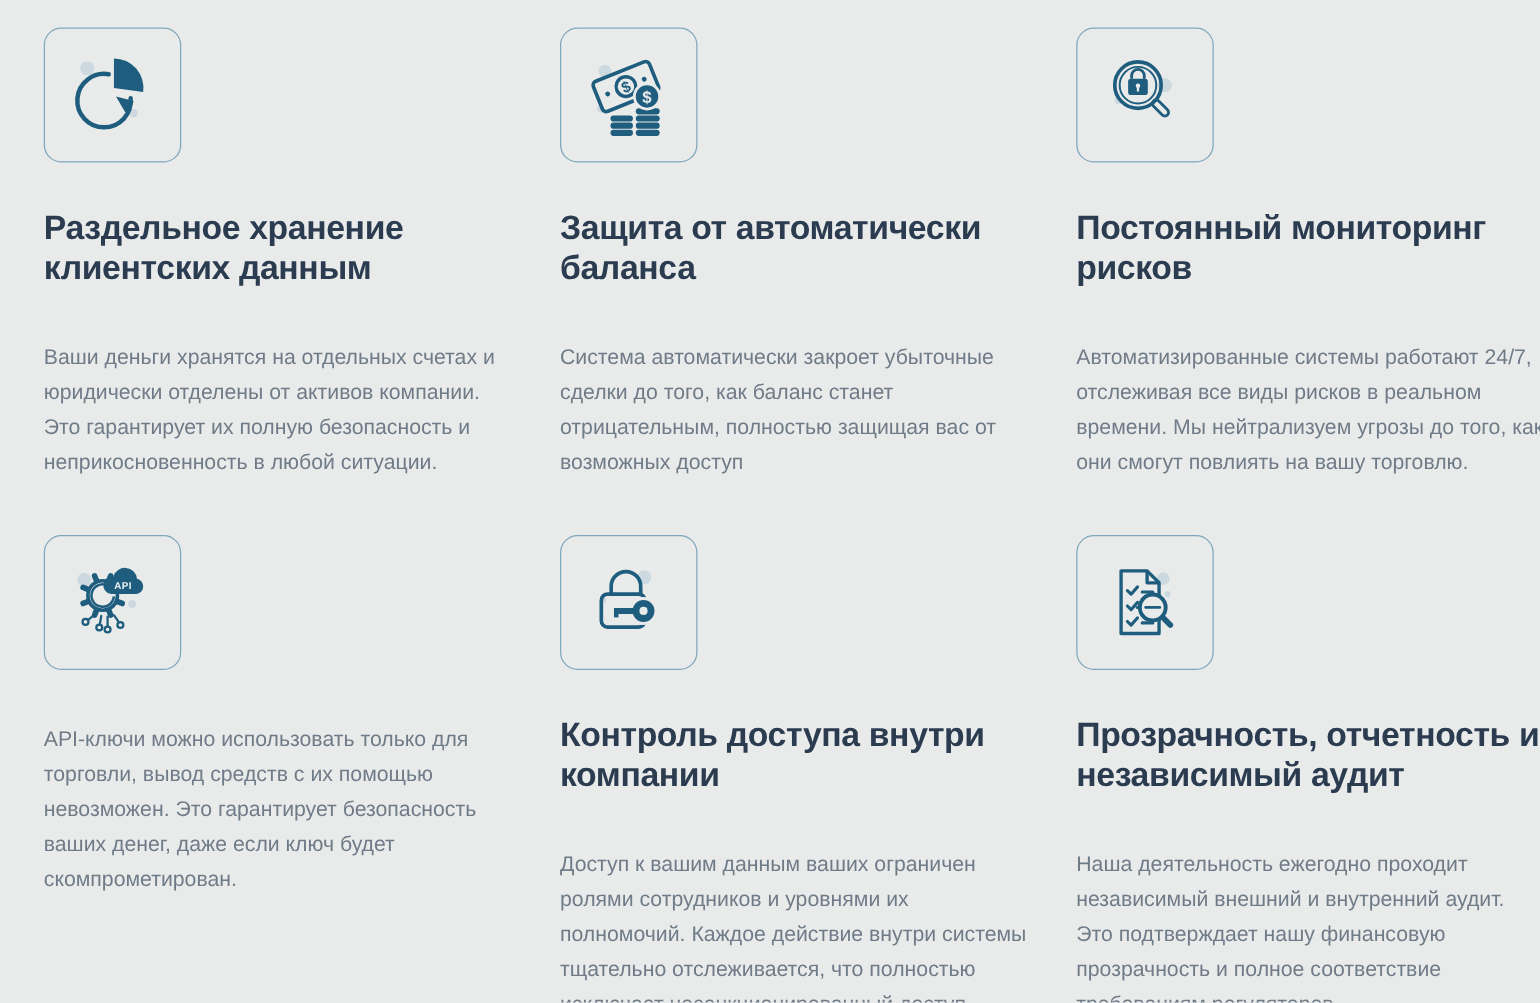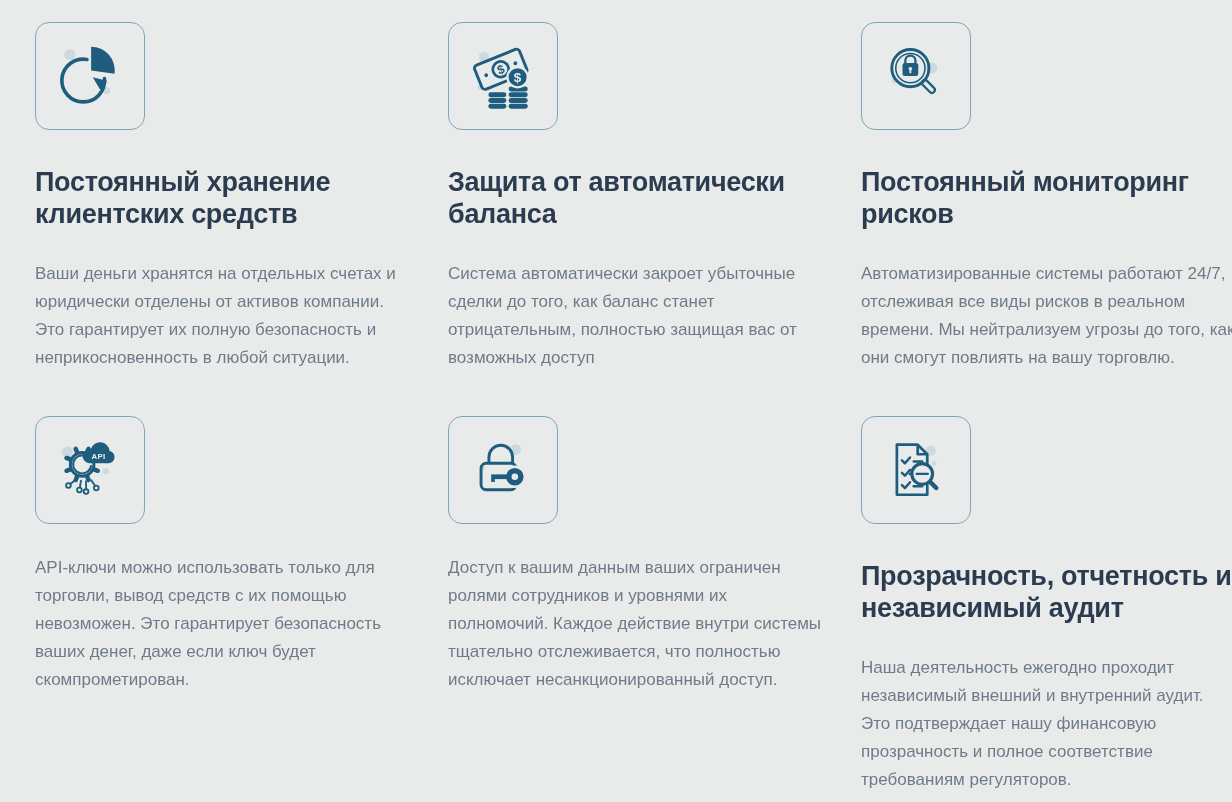--- a/index.html
+++ b/index.html
@@ -27,21 +27,21 @@
   .card h3 {
     margin-top:36px;
     width:380px;
     font-size:27px;
     line-height:32px;
     font-weight:bold;
     letter-spacing:-0.3px;
     color:#2c3c50;
   }
   .card p {
-    margin-top:30px;
+    margin-top:42px;
     width:375px;
     font-size:17px;
     line-height:28px;
     color:#707b88;
   }
   svg { display:block; }
 </style>
 </head>
 <body>
 
@@ -50,21 +50,21 @@
   <div class="card">
     <div class="icon-tile">
       <svg width="72" height="72" viewBox="0 0 64 64">
         <circle cx="14" cy="13" r="5" fill="#cdd9e0"></circle>
         <circle cx="47" cy="45" r="3" fill="#cdd9e0"></circle>
         <path d="M44.9 34.3 A19 19 0 1 1 29.3 17.3" fill="none" stroke="#1e5d7d" stroke-width="3.2" stroke-linecap="round"></path>
         <path d="M33 27 L33 6 A21 21 0 0 1 53.8 29.9 Z" fill="#1e5d7d"></path>
         <path d="M34.5 33 L47 36.3 A13 13 0 0 1 41 44.2 Z" fill="#1e5d7d"></path>
       </svg>
     </div>
-    <h3>Постоянный хранение клиентских средств</h3>
+    <h3>Раздельное хранение клиентских данным</h3>
     <p>Ваши деньги хранятся на отдельных счетах и юридически отделены от активов компании. Это гарантирует их полную безопасность и неприкосновенность в любой ситуации.</p>
   </div>
 
   <div class="card">
     <div class="icon-tile">
       <svg width="72" height="72" viewBox="0 0 64 64">
         <circle cx="15" cy="15" r="4.5" fill="#cdd9e0"></circle>
         <circle cx="12" cy="42" r="2.5" fill="#cdd9e0"></circle>
         <g transform="rotate(-22 30 26)">
           <rect x="8.5" y="14.5" width="43" height="23" rx="3" fill="#e9ebeb" stroke="#1e5d7d" stroke-width="2.6"></rect>
@@ -151,20 +151,21 @@
         <circle cx="14" cy="30" r="2" fill="#cdd9e0"></circle>
         <path d="M19.5 26 v-5.5 a10.5 10.5 0 0 1 21 0 V26" fill="none" stroke="#1e5d7d" stroke-width="2.6"></path>
         <rect x="12.5" y="26" width="31" height="23.5" rx="4.5" fill="none" stroke="#1e5d7d" stroke-width="2.6"></rect>
         <circle cx="42.5" cy="38" r="10" fill="#e9ebeb"></circle>
         <path d="M21.5 38 H36" stroke="#1e5d7d" stroke-width="4.2"></path>
         <rect x="21.5" y="40" width="3.2" height="2.6" fill="#1e5d7d"></rect>
         <circle cx="42.5" cy="38" r="7.8" fill="#1e5d7d"></circle>
         <circle cx="42.5" cy="38" r="2.9" fill="#e9ebeb"></circle>
       </svg>
     </div>
+    <h3>Контроль доступа внутри компании</h3>
     <p>Доступ к вашим данным ваших ограничен ролями сотрудников и уровнями их полномочий. Каждое действие внутри системы тщательно отслеживается, что полностью исключает несанкционированный доступ.</p>
   </div>
 
   <div class="card">
     <div class="icon-tile">
       <svg width="72" height="72" viewBox="0 0 64 64">
         <circle cx="45" cy="15" r="4.5" fill="#cdd9e0"></circle>
         <circle cx="48" cy="26" r="2.2" fill="#cdd9e0"></circle>
         <path d="M15 9.5 H33.5 L42 18 V54 H15 Z" fill="#e9ebeb" stroke="#1e5d7d" stroke-width="2.4" stroke-linejoin="round"></path>
         <path d="M33.5 9.5 V18 H42" fill="none" stroke="#1e5d7d" stroke-width="2.4" stroke-linejoin="round"></path>

